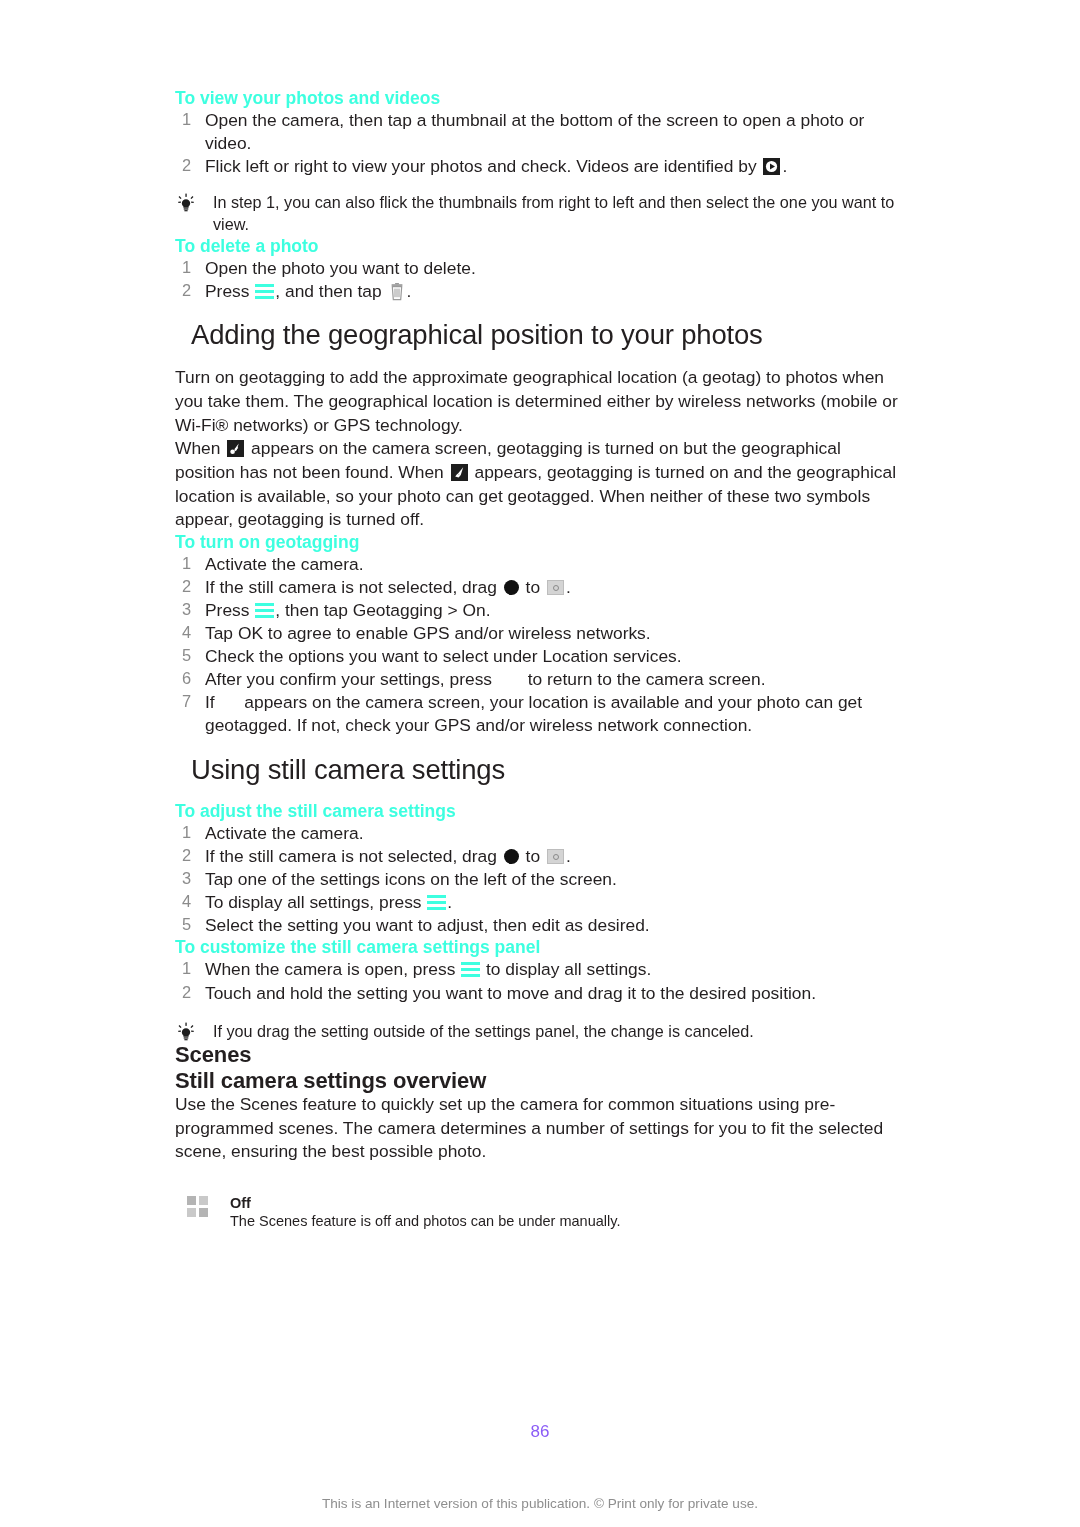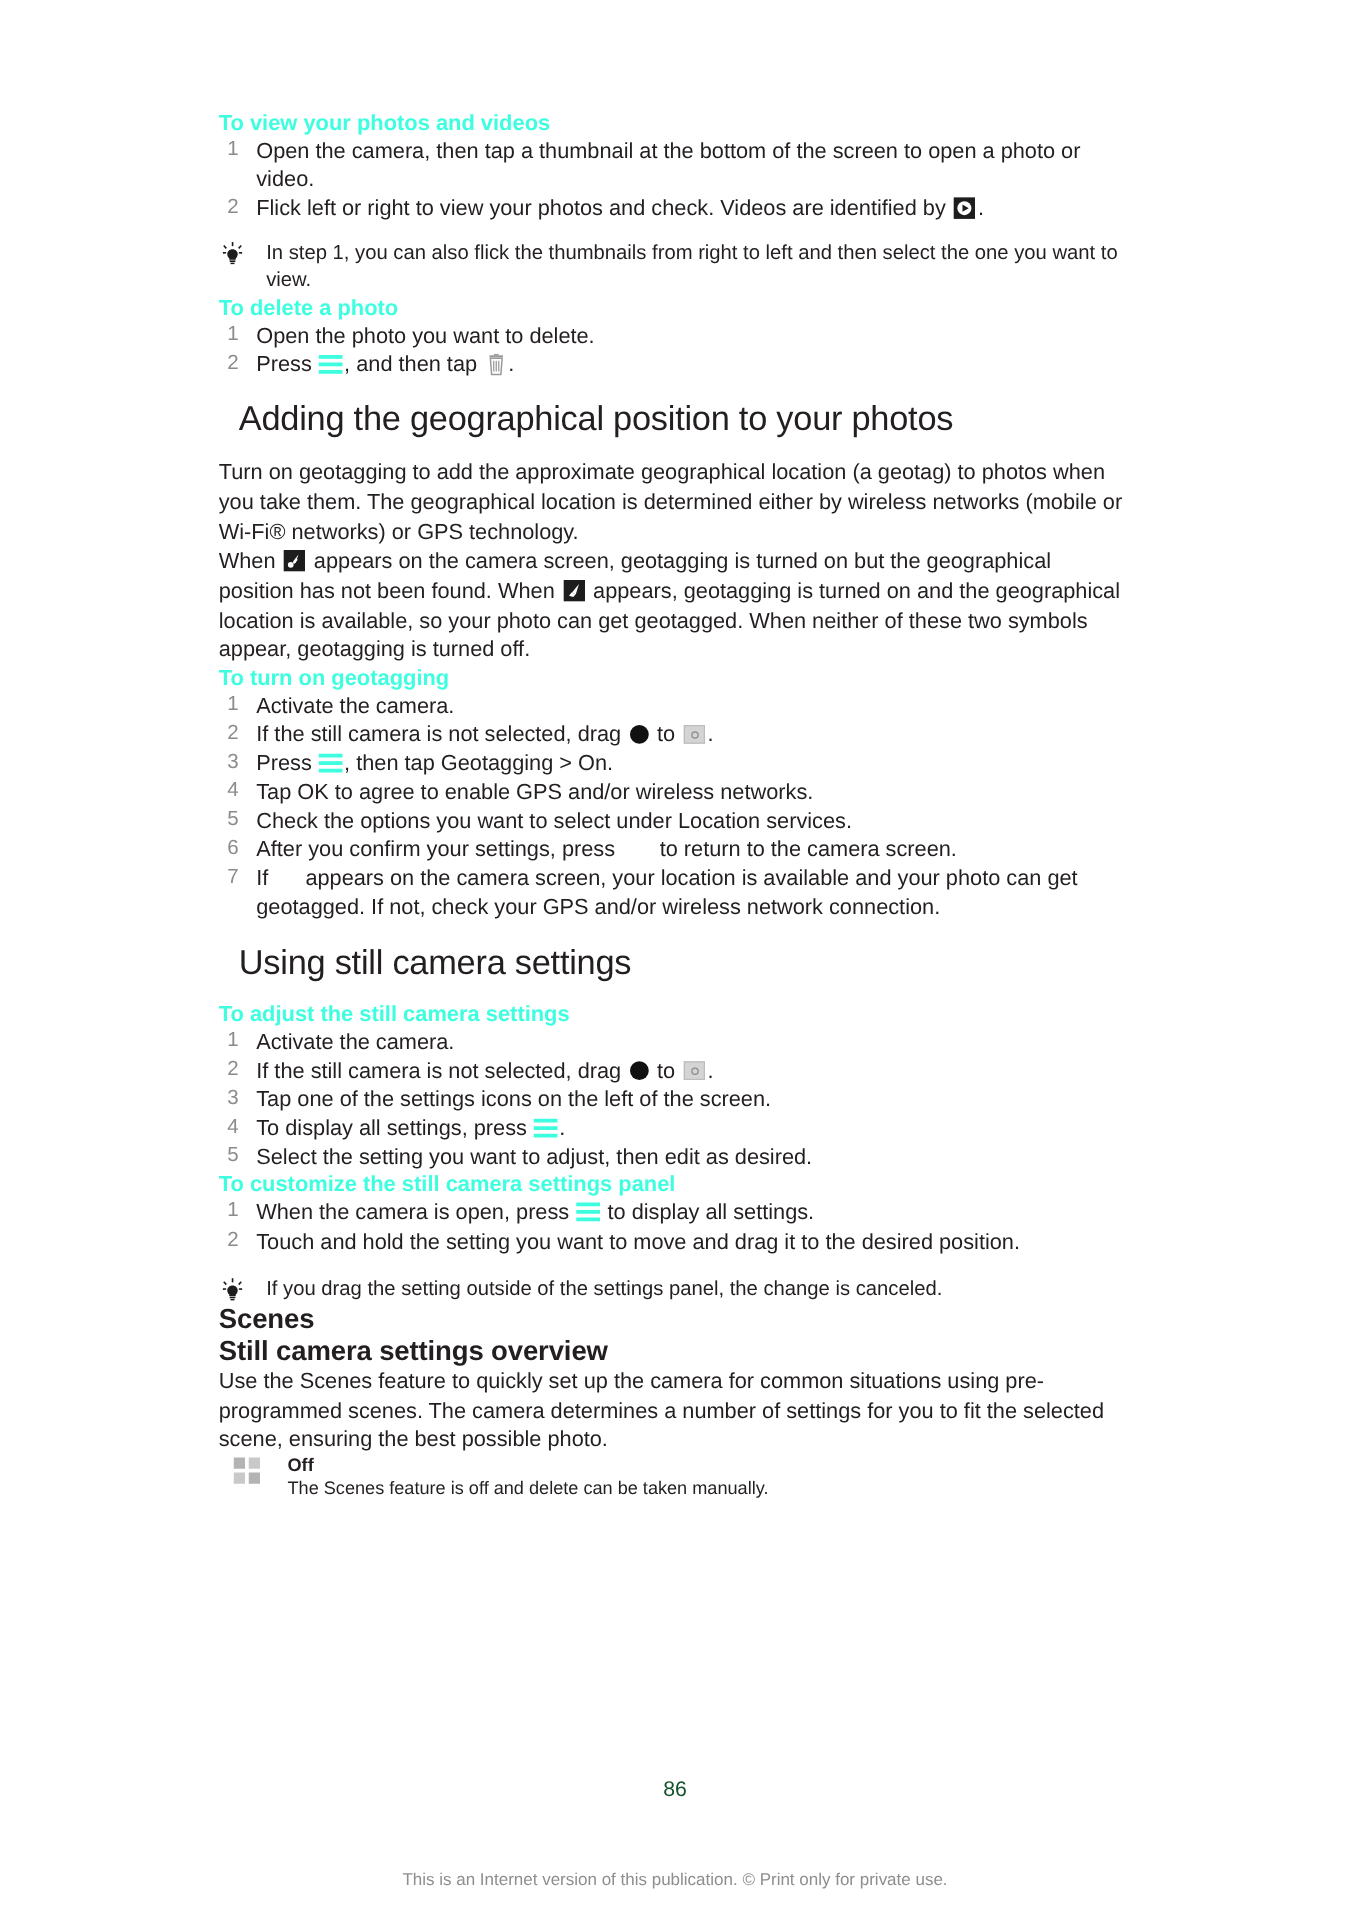--- a/index.html
+++ b/index.html
@@ -221,40 +221,40 @@
     display: block;
   }
 
   
   .pageno {
     position: absolute;
     left: 0;
     top: 1422px;
     width: 1080px;
     text-align: center;
-    color: #14532d;
+    color: #8b5cf6;
     font-size: 17px;
   }
   .footnote {
     position: absolute;
     left: 0;
     top: 1496px;
     width: 1080px;
     text-align: center;
     color: #8e8e8e;
     font-size: 13.6px;
   }
 
   
   .mt6  { margin-top: 6px; }
   .mt10 { margin-top: 10px; }
   .mt14 { margin-top: 14px; }
   .mt16 { margin-top: 16px; }
   .mt26 { margin-top: 26px; }
-  .mt30 { }
+  .mt30 { margin-top: 30px; }
   .mt34 { margin-top: 34px; }
   .mt38 { margin-top: 38px; }
   .mt44 { margin-top: 44px; }
 </style>
 </head>
 <body>
 
 <div class="page">
   <div class="content">
 
@@ -406,20 +406,20 @@
     <div class="setting-row mt30">
       <span class="setting-icon">
         <span class="grid2">
           <span class="dk"></span>
             <span></span>
             <span></span>
             <span class="dk"></span>
         </span>
       </span>
       <span class="setting-name">Off</span>
-      <span class="setting-desc">The Scenes feature is off and delete can be taken manually.</span>
+      <span class="setting-desc">The Scenes feature is off and photos can be under manually.</span>
     </div>
 
   </div>
 
   <div class="pageno">86</div>
   <div class="footnote">This is an Internet version of this publication. © Print only for private use.</div>
 </div>
 
 </body></html>

